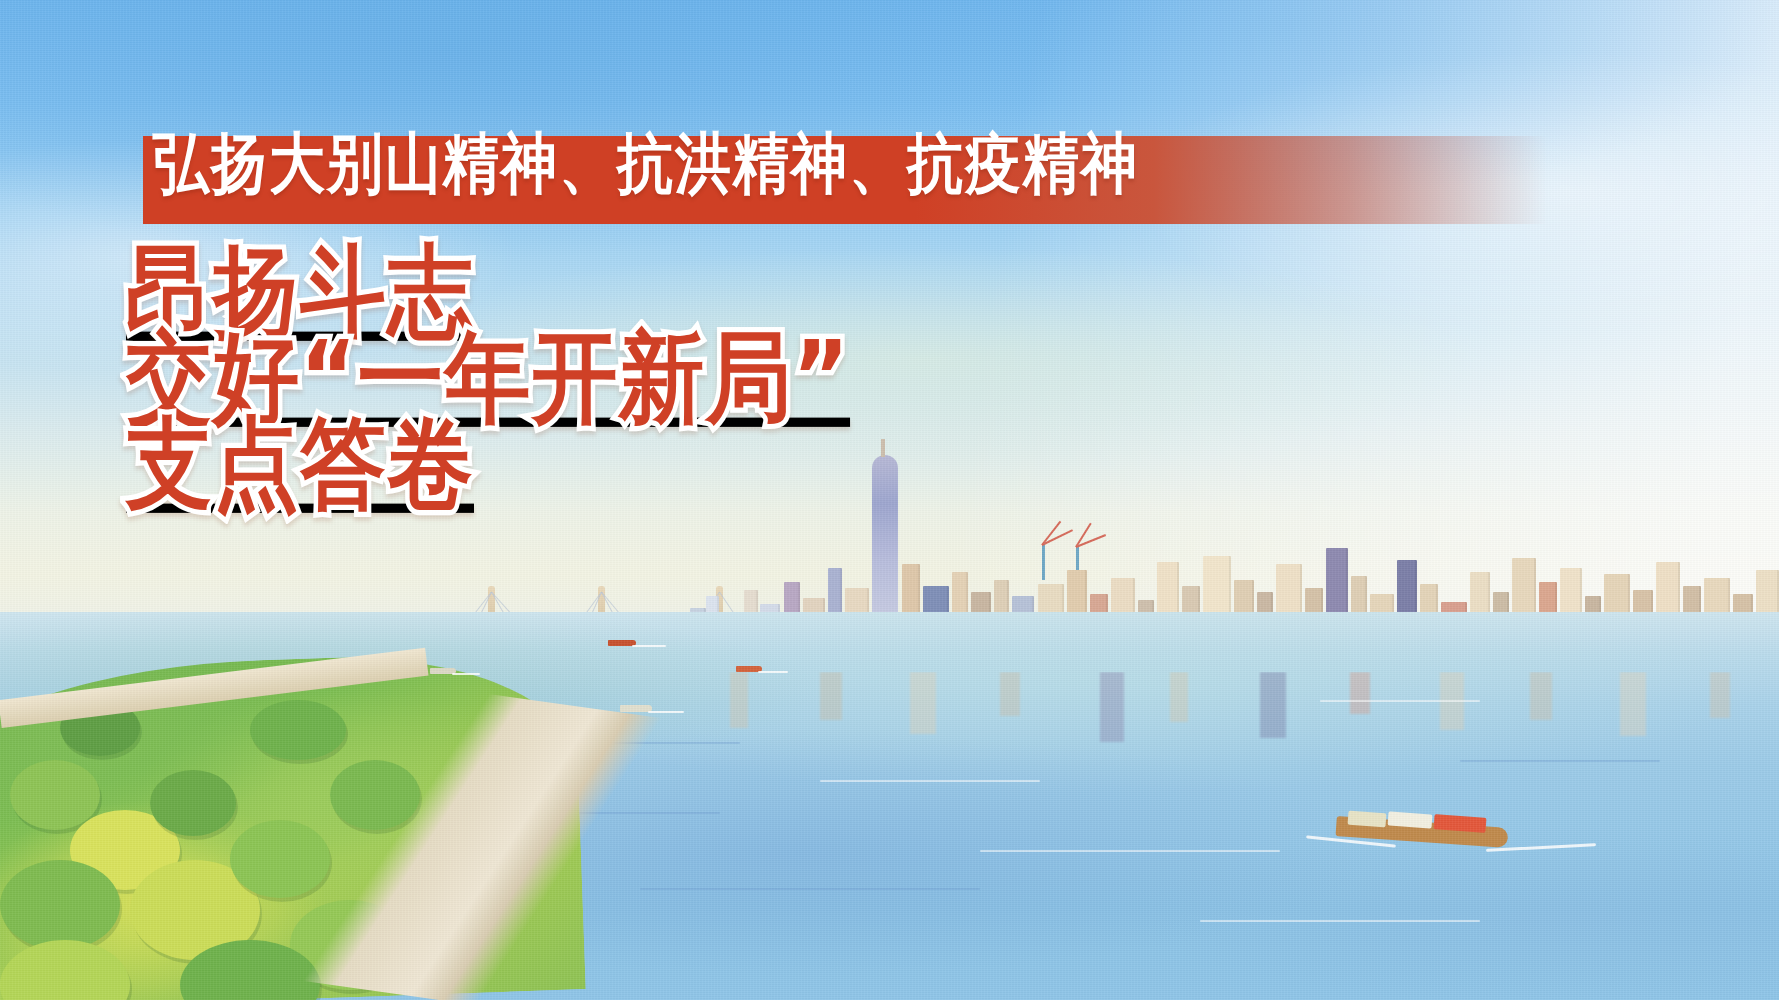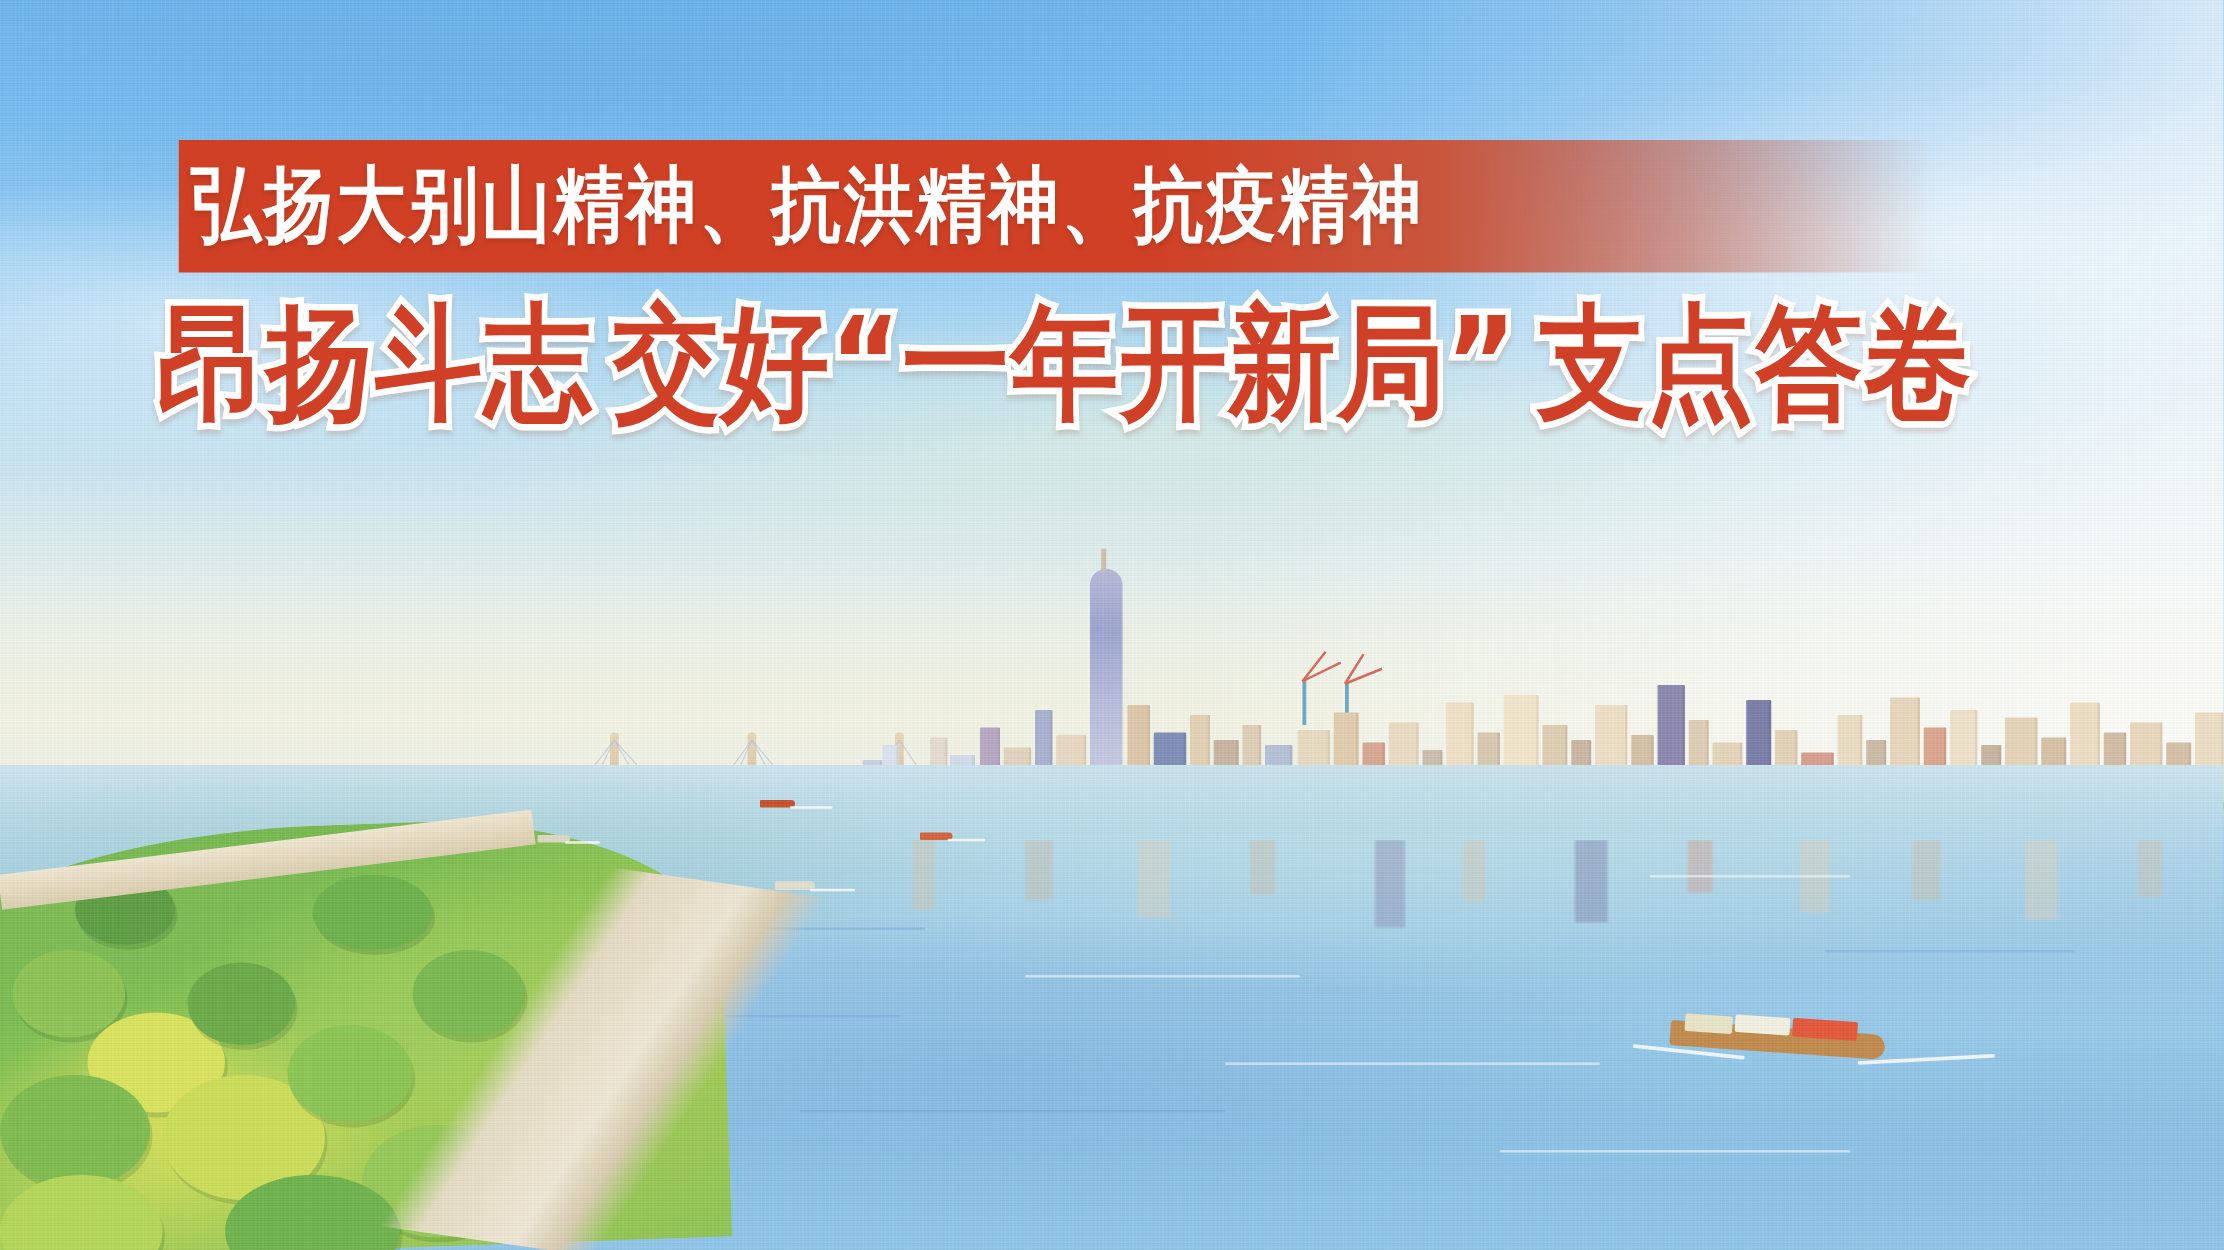--- a/index.html
+++ b/index.html
@@ -190,44 +190,45 @@
     background:#c08a4c; border-radius:3px 10px 10px 3px;
   }
   .boat-cargo { position:absolute; border-radius:2px; }
   .wake {
     position:absolute; height:3px; border-radius:3px;
     background:rgba(255,255,255,0.85);
   }
 
   
   .banner {
-    position:absolute; left:143px; top:112px;
-    width:1404px; height:106px;
+    position:absolute; left:143px; top:136px;
+    width:1404px; height:88px;
     background:linear-gradient(90deg,
       #cf4025 0%, #cf4025 55%, #c9563d 72%,
       rgba(201,86,61,0.55) 86%, rgba(201,86,61,0) 100%);
-    display:flex; align-items:center;
+    display:flex; align-items:flex-start;
   }
   .banner-text {
     font-size:56px; line-height:1;
     font-weight:800;
     color:#ffffff;
     letter-spacing:2px;
     padding-left:10px;
     white-space:nowrap;
     text-shadow:0 2px 3px rgba(120,30,10,0.25);
     transform:scaleY(1.18);
     transform-origin:center;
   }
 
   
   .headline {
     position:absolute; left:126px; top:248px;
-    display:flex; flex-direction:row;
-    gap:16px;
+    display:flex; flex-direction:column;
+    gap:0;
+    text-decoration:underline;
   }
   .hl-line {
     font-size:86px; line-height:1.0;
     font-weight:800;
     color:#cf4026;
     white-space:nowrap;
     letter-spacing:1px;
     transform:scaleY(1.16);
     transform-origin:left center;
     -webkit-text-stroke:9px #ffffff;

